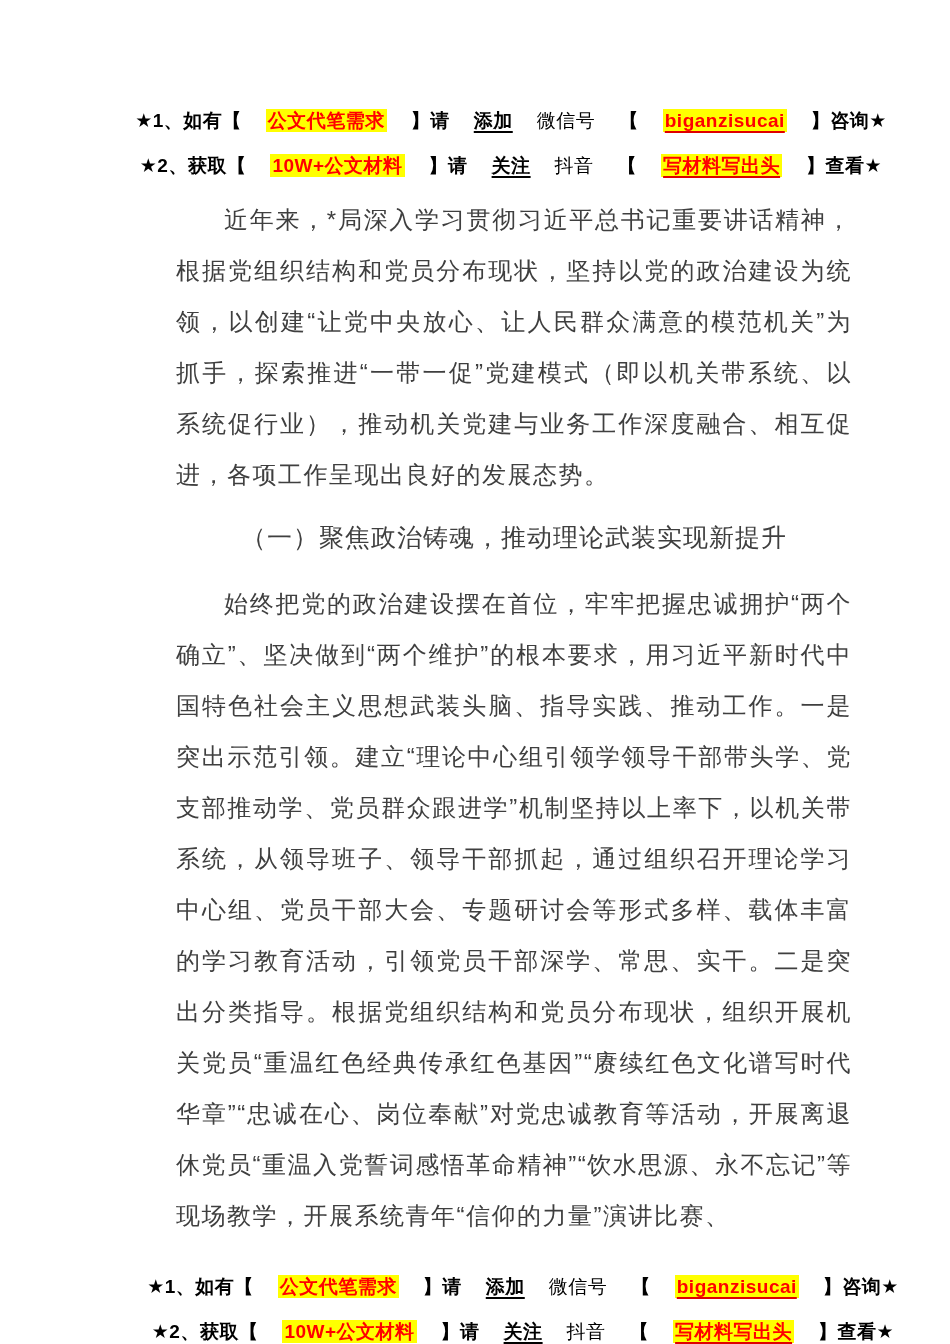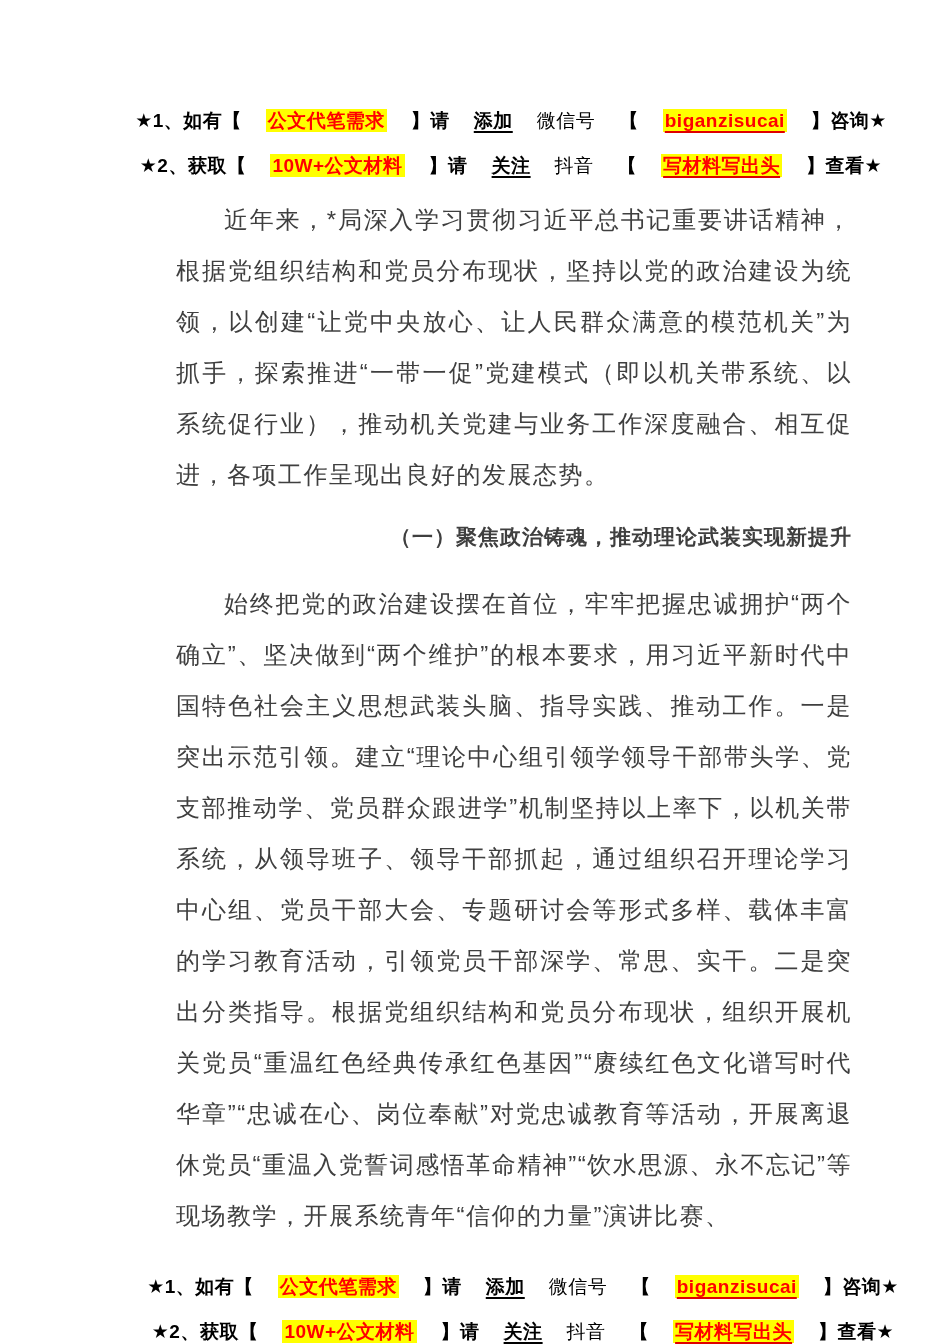--- a/index.html
+++ b/index.html
@@ -58,24 +58,24 @@
     font-size: 24px;
     line-height: 51px;
     letter-spacing: 1.5px;
     text-align: justify;
   }
   .doc p {
     text-indent: 2em;
     margin: 0;
   }
   .doc h2 {
-    text-align: right;
+    text-align: center;
     text-indent: 0;
-    font-size: 21px;
-    font-weight: 700;
+    font-size: 25px;
+    font-weight: 400;
     line-height: 40px;
     color: #3f3f3f;
     margin: 17px 0 21px 0;
     letter-spacing: 1px;
   }
   .promo-footer {
     position: absolute;
     left: 0;
     top: 1210px;
     width: 950px;

